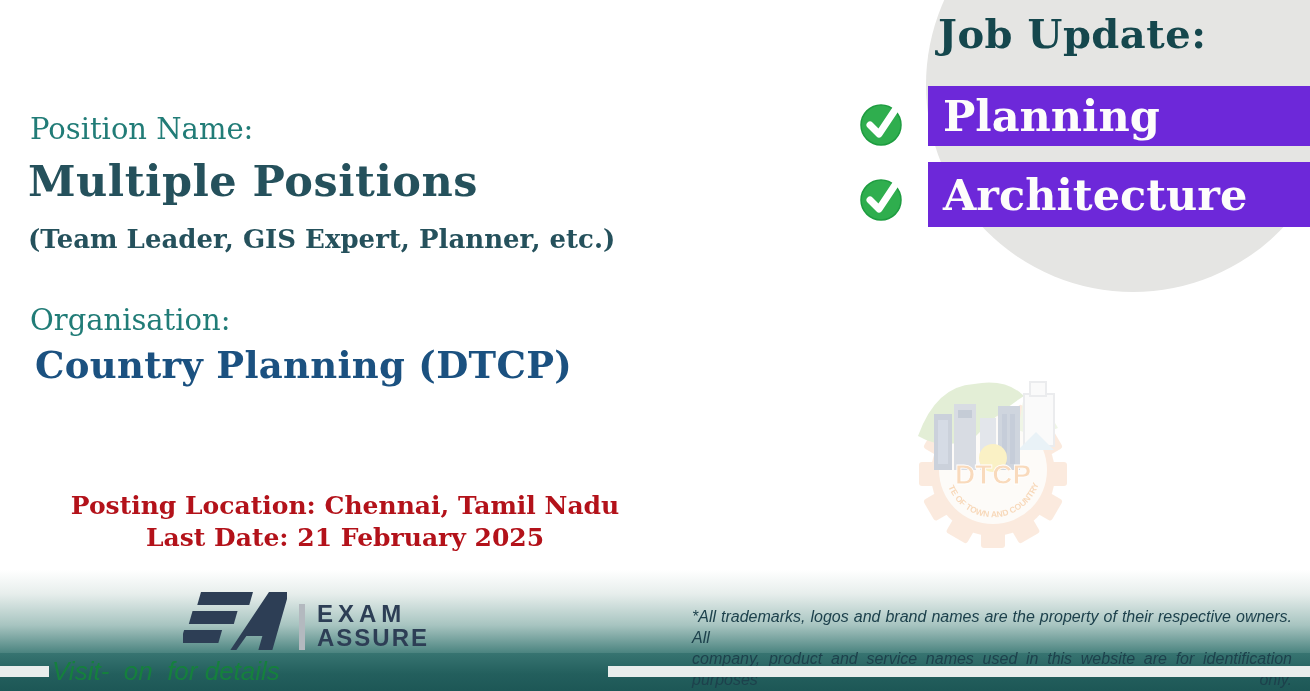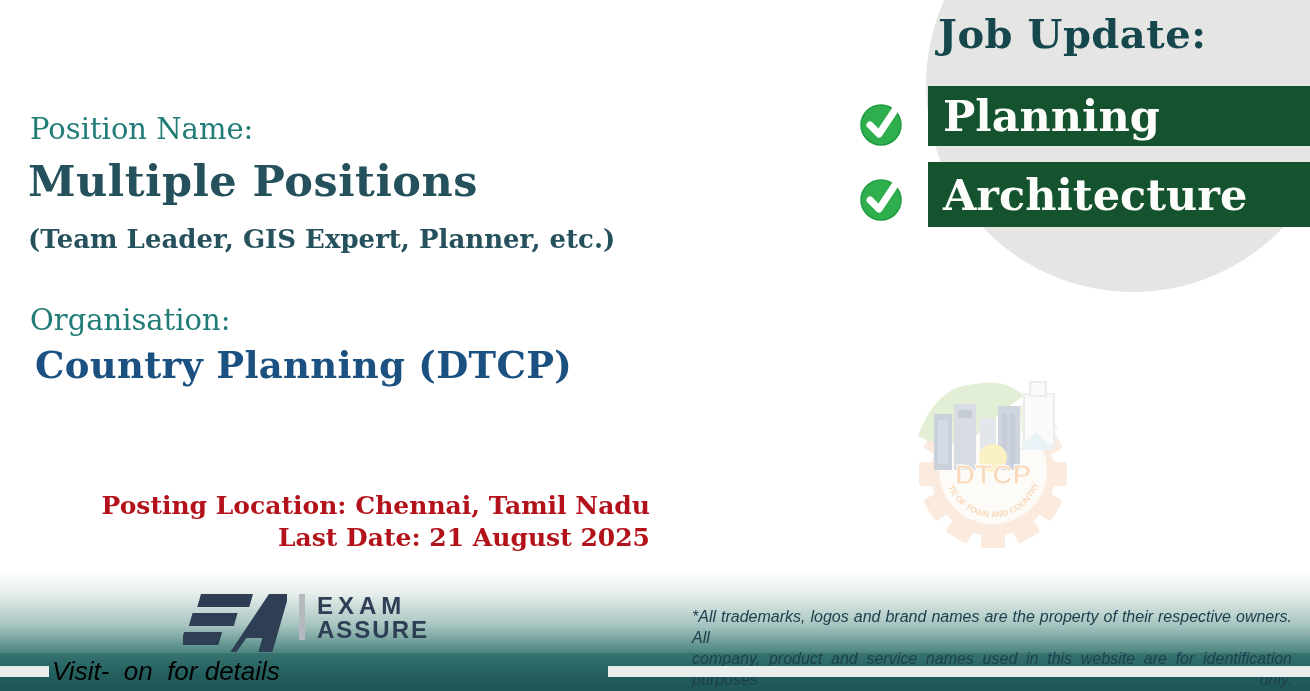--- a/index.html
+++ b/index.html
@@ -18,21 +18,21 @@
     position:absolute;left:938px;top:10px;
     font-size:40px;font-weight:bold;color:#15474d;letter-spacing:.5px;
   }
   .check-box{
     position:absolute;left:846px;width:72px;height:70px;background:#ffffff;
     display:flex;align-items:center;justify-content:center;
   }
   .check-box.row1{top:88px;}
   .check-box.row2{top:163px;}
   .tag-banner{
-    position:absolute;left:928px;right:0;background:#14532d;
+    position:absolute;left:928px;right:0;background:#6d28d9;
     color:#fdfdfb;font-weight:bold;display:flex;align-items:center;
     padding-left:15px;box-sizing:border-box;
   }
   .tag-banner.row1{top:86px;height:60px;font-size:43px;}
   .tag-banner.row2{top:162px;height:65px;font-size:43px;}
   
   .label-teal{
     position:absolute;left:30px;color:#217c77;font-size:29px;
   }
   .position-label{top:112px;}
@@ -45,56 +45,56 @@
     font-size:26px;font-weight:bold;
   }
   .organisation-label{top:303px;}
   .organisation-name{
     position:absolute;left:35px;top:342px;color:#1b5180;
     font-size:37px;font-weight:bold;line-height:47px;letter-spacing:.3px;
   }
   .posting-block{
     position:absolute;left:40px;top:490px;width:610px;
     color:#b3121a;font-size:25px;font-weight:bold;line-height:32px;
-    text-align:right;
+    text-align:center;
   }
   
   .dtcp-watermark{
     position:absolute;left:896px;top:366px;width:194px;height:190px;opacity:.32;
   }
   
   .footer-band{
     position:absolute;left:0;top:570px;width:1310px;height:85px;
     background:linear-gradient(180deg,#ffffff 0%,#e7eeec 28%,#a7c4c0 65%,#447f7b 100%);
   }
   .footer-bar{
     position:absolute;left:0;top:653px;width:1310px;height:38px;
     background:linear-gradient(180deg,#377471 0%,#235f5d 55%,#1d5756 100%);
   }
   .brand{
     position:absolute;left:183px;top:594px;height:56px;
-    display:flex;align-items:flex-start;gap:12px;
+    display:flex;align-items:flex-end;gap:12px;
   }
   .brand-divider{width:6px;height:46px;background:#b3b9bf;}
   .brand-text{
     font-family:"Liberation Sans", sans-serif;color:#2d3e55;
     font-weight:bold;line-height:24px;
   }
   .brand-text .exam{font-size:24px;letter-spacing:5px;display:block;}
   .brand-text .assure{font-size:24px;letter-spacing:2px;display:block;}
   .disclaimer{
     position:absolute;left:692px;top:606px;width:600px;
     font-family:"Liberation Sans", sans-serif;font-style:italic;
     font-size:16px;line-height:21px;color:#1d414c;
   }
   .disclaimer div{text-align:justify;text-align-last:justify;}
   .visit-row{
     position:absolute;left:52px;top:653px;height:36px;
     display:flex;align-items:center;
-    font-family:"Liberation Sans", sans-serif;font-size:26px;color:#000000;
+    font-family:"Liberation Sans", sans-serif;font-size:26px;color:#15803d;
     white-space:pre;
   }
   .visit-row .it{font-style:italic;font-weight:normal;}
   .visit-row .bd{font-weight:bold;}
   .white-bar{
     position:absolute;top:666px;height:11px;background:#e9edec;
   }
   .white-bar.left{left:0;width:49px;}
   .white-bar.right{left:608px;right:0;width:auto;}
 </style>
@@ -129,21 +129,21 @@
 <div class="position-name">Multiple Positions</div>
 <div class="position-detail">(Team Leader, GIS Expert, Planner, etc.)</div>
 
 <div class="label-teal organisation-label">Organisation:</div>
 <div class="organisation-name">
   <div>Country Planning (DTCP)</div>
 </div>
 
 <div class="posting-block">
   <div>Posting Location: Chennai, Tamil Nadu</div>
-  <div>Last Date: 21 August 2025</div>
+  <div>Last Date: 21 February 2025</div>
 </div>
 
 <svg class="dtcp-watermark" viewBox="0 0 194 190">
 
   <g fill="#f3c09a">
     <circle cx="97" cy="108" r="62" fill="#f3c09a"></circle>
     <g fill="#f3c09a">
       <rect x="85" y="34" width="24" height="22" rx="3" transform="rotate(0 97 108)"></rect>
       <rect x="85" y="34" width="24" height="22" rx="3" transform="rotate(30 97 108)"></rect>
       <rect x="85" y="34" width="24" height="22" rx="3" transform="rotate(60 97 108)"></rect>

